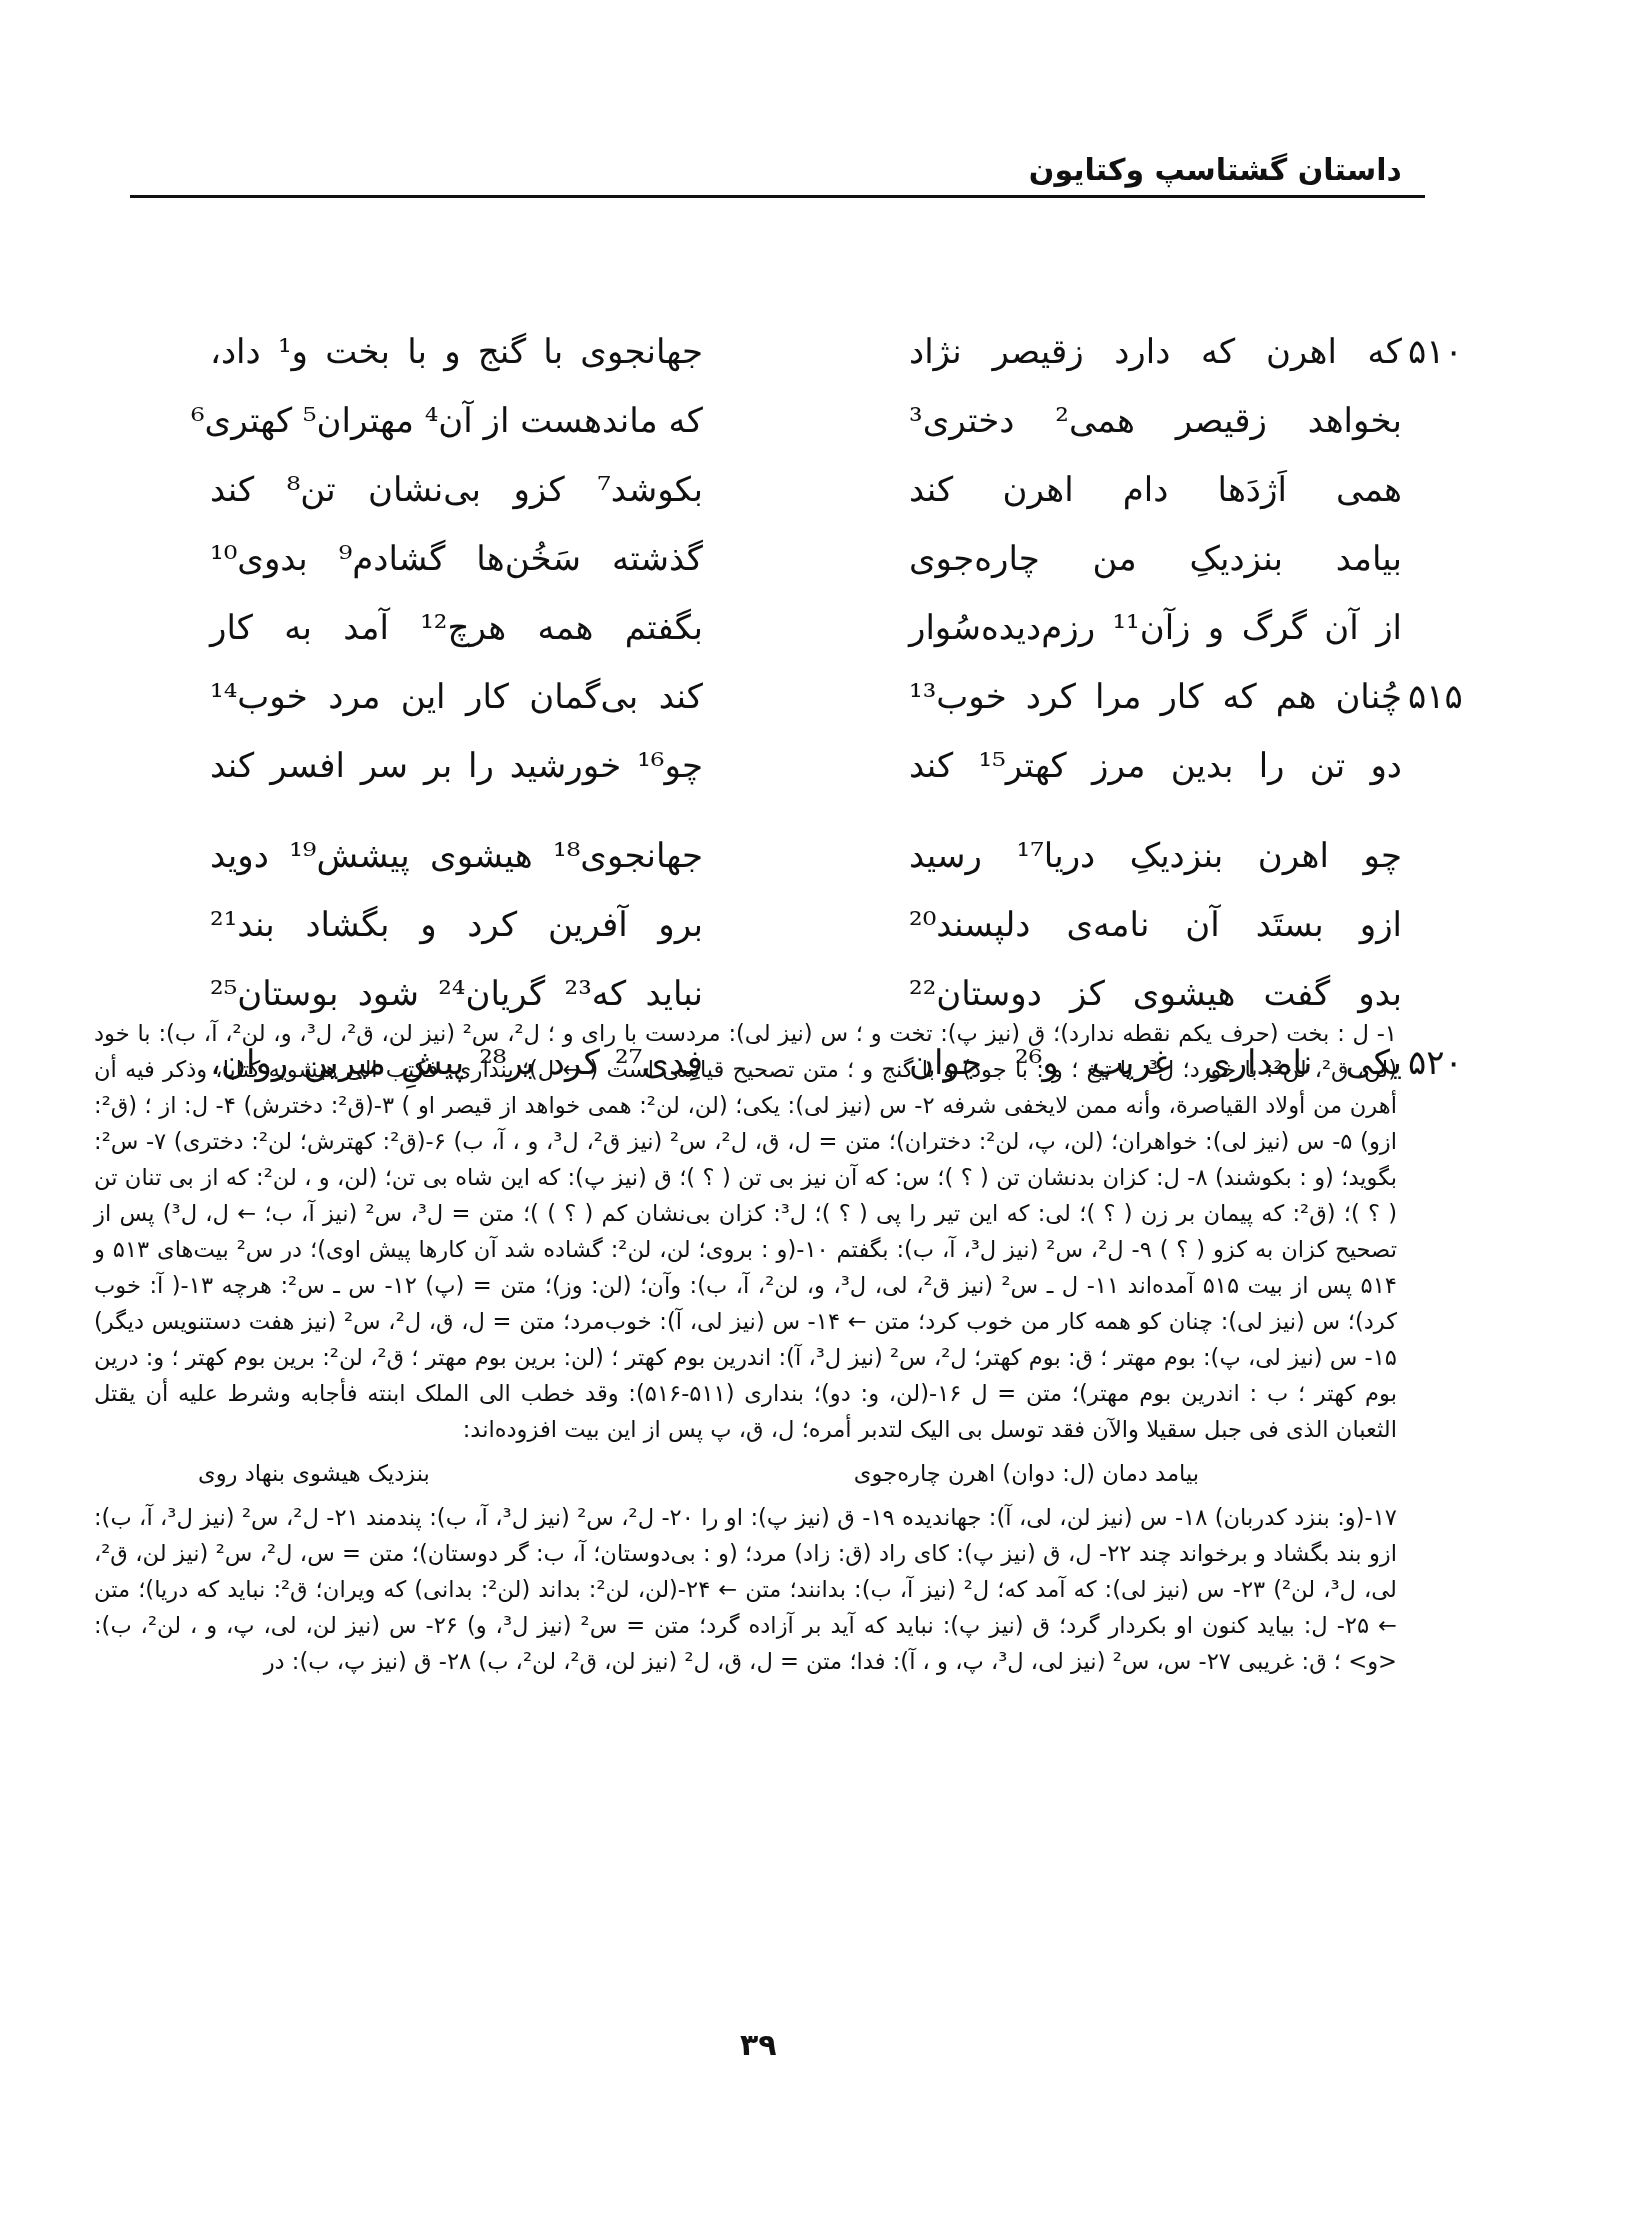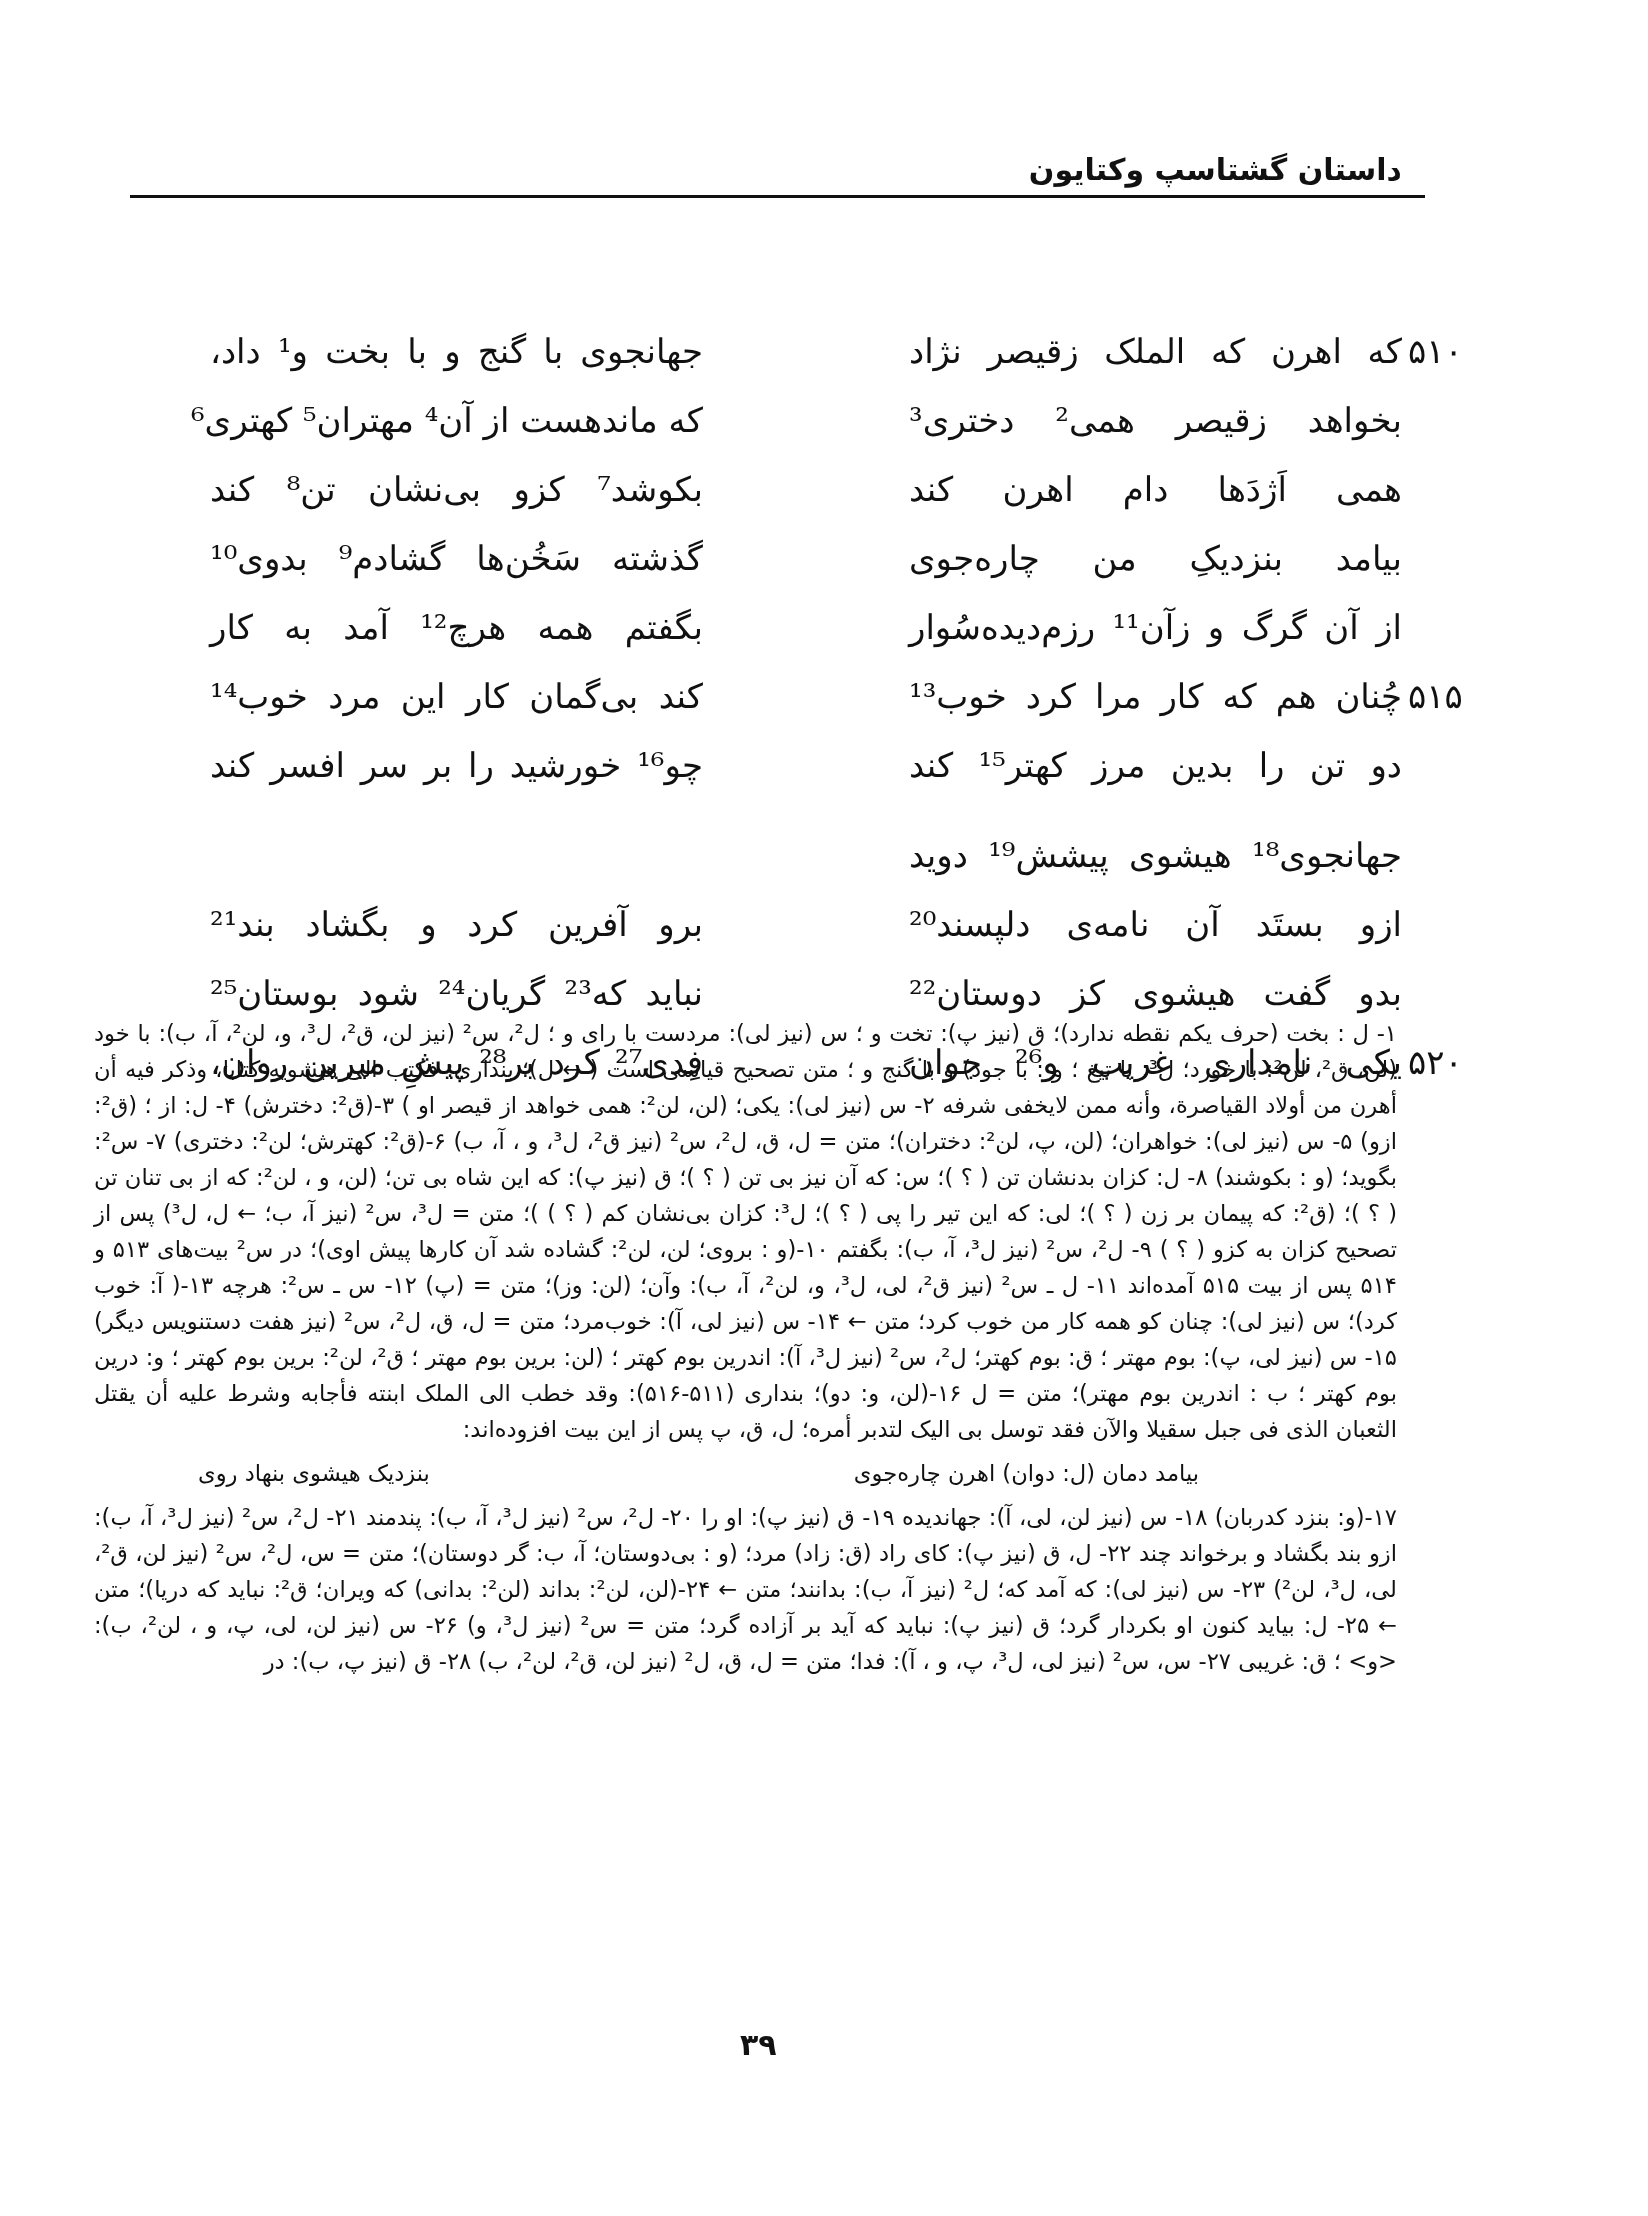--- a/index.html
+++ b/index.html
@@ -110,21 +110,21 @@
 <body>
 
 <div class="page">
 
   <div class="running-head">داستان گشتاسپ وکتایون</div>
   <div class="head-rule"></div>
 
   <div class="verses">
     <div class="couplet">
       <span class="verse-num">۵۱۰</span>
-      <span class="hemi">که اهرن که الملک زقیصر نژاد</span>
+      <span class="hemi">که اهرن که دارد زقیصر نژاد</span>
       <span class="hemi">جهانجوی با گنج و با بخت و¹ داد،</span>
     </div>
     <div class="couplet">
       <span class="verse-num"></span>
       <span class="hemi">بخواهد زقیصر همی² دختری³</span>
       <span class="hemi">که ماندهست از آن⁴ مهتران⁵ کهتری⁶</span>
     </div>
     <div class="couplet">
       <span class="verse-num"></span>
       <span class="hemi">همی اَژدَها دام اهرن کند</span>
@@ -145,20 +145,21 @@
       <span class="hemi">چُنان هم که کار مرا کرد خوب¹³</span>
       <span class="hemi">کند بی‌گمان کار این مرد خوب¹⁴</span>
     </div>
     <div class="couplet">
       <span class="verse-num"></span>
       <span class="hemi">دو تن را بدین مرز کهتر¹⁵ کند</span>
       <span class="hemi">چو¹⁶ خورشید را بر سر افسر کند</span>
     </div>
     <div class="couplet gap-before">
       <span class="verse-num"></span>
+      <span class="hemi">چو اهرن بنزدیکِ دریا¹⁷ رسید</span>
       <span class="hemi">جهانجوی¹⁸ هیشوی پیشش¹⁹ دوید</span>
     </div>
     <div class="couplet">
       <span class="verse-num"></span>
       <span class="hemi">ازو بستَد آن نامه‌ی دلپسند²⁰</span>
       <span class="hemi">برو آفرین کرد و بگشاد بند²¹</span>
     </div>
     <div class="couplet">
       <span class="verse-num"></span>
       <span class="hemi">بدو گفت هیشوی کز دوستان²²</span>

